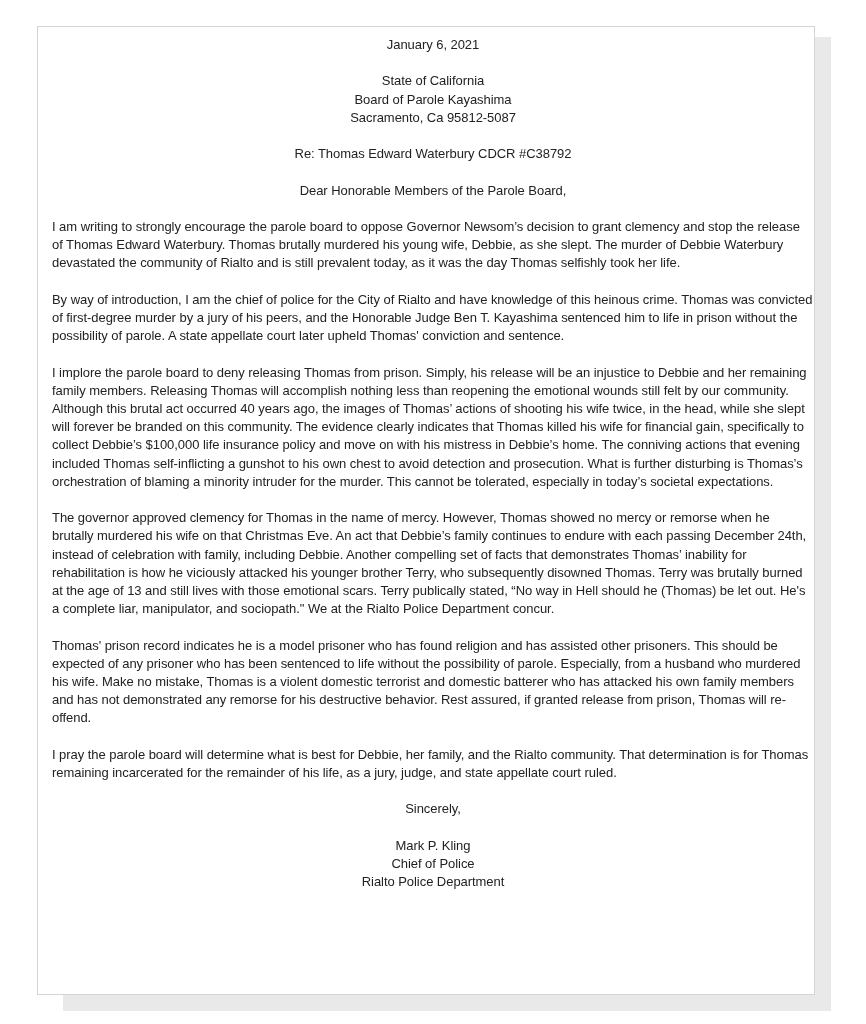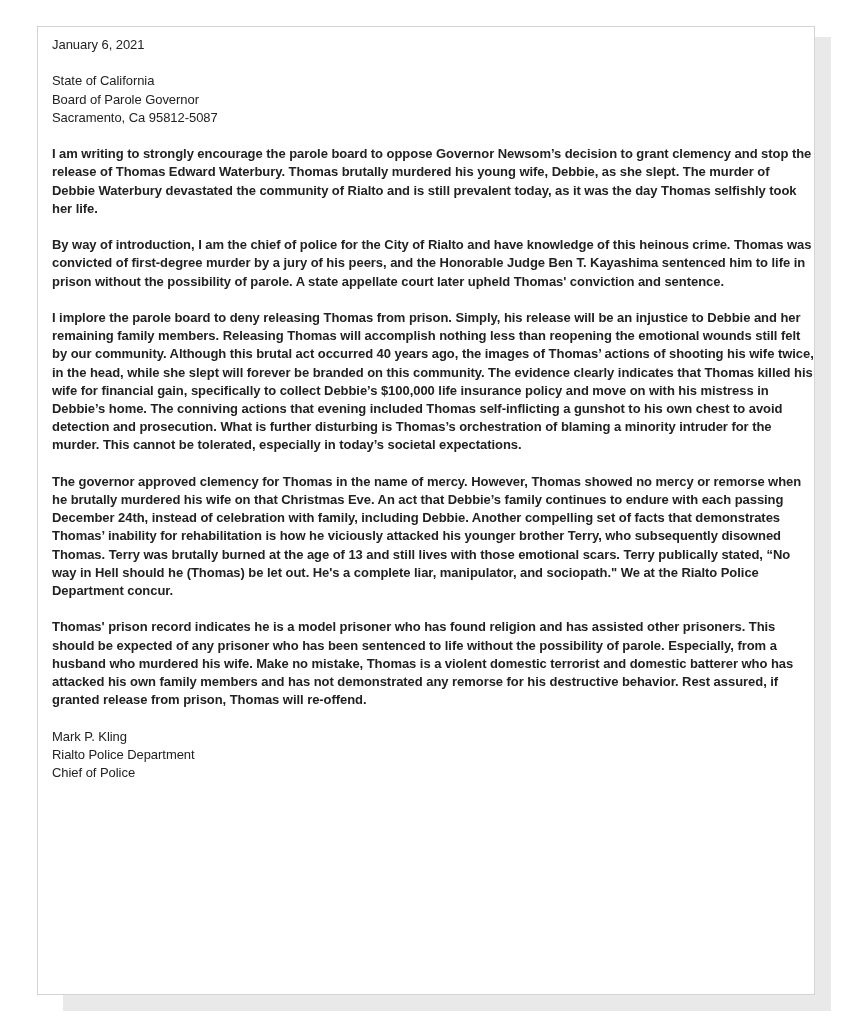--- a/index.html
+++ b/index.html
@@ -40,60 +40,70 @@
     top: 9px;
     width: 762px;
     font-family: "Liberation Sans", sans-serif;
     font-size: 13px;
     line-height: 18.2px;
     color: #222222;
     letter-spacing: -0.05px;
   }
   .block {
     margin: 0 0 18.2px 0;
+    text-align: center;
   }
   .line {
     display: block;
     white-space: nowrap;
   }
   p.para {
     margin: 0 0 18.2px 0;
     white-space: normal;
     width: 762px;
-    font-weight: bold;
   }
 </style>
 </head>
 <body>
 
 <div class="viewport">
   <div class="page-shadow"></div>
   <div class="page">
     <div class="content">
 
       <div class="block">
         <span class="line">January 6, 2021</span>
       </div>
 
       <div class="block">
         <span class="line">State of California</span>
-        <span class="line">Board of Parole Governor</span>
+        <span class="line">Board of Parole Kayashima</span>
         <span class="line">Sacramento, Ca 95812-5087</span>
       </div>
 
+      <div class="block">
+        <span class="line">Re: Thomas Edward Waterbury CDCR #C38792</span>
+      </div>
 
+      <div class="block">
+        <span class="line">Dear Honorable Members of the Parole Board,</span>
+      </div>
 
       <p class="para">I am writing to strongly encourage the parole board to oppose Governor Newsom’s decision to grant clemency and stop the release of Thomas Edward Waterbury. Thomas brutally murdered his young wife, Debbie, as she slept. The murder of Debbie Waterbury devastated the community of Rialto and is still prevalent today, as it was the day Thomas selfishly took her life.</p>
       <p class="para">By way of introduction, I am the chief of police for the City of Rialto and have knowledge of this heinous crime. Thomas was convicted of first-degree murder by a jury of his peers, and the Honorable Judge Ben T. Kayashima sentenced him to life in prison without the possibility of parole. A state appellate court later upheld Thomas' conviction and sentence.</p>
       <p class="para">I implore the parole board to deny releasing Thomas from prison. Simply, his release will be an injustice to Debbie and her remaining family members. Releasing Thomas will accomplish nothing less than reopening the emotional wounds still felt by our community. Although this brutal act occurred 40 years ago, the images of Thomas’ actions of shooting his wife twice, in the head, while she slept will forever be branded on this community. The evidence clearly indicates that Thomas killed his wife for financial gain, specifically to collect Debbie’s $100,000 life insurance policy and move on with his mistress in Debbie’s home. The conniving actions that evening included Thomas self-inflicting a gunshot to his own chest to avoid detection and prosecution. What is further disturbing is Thomas’s orchestration of blaming a minority intruder for the murder. This cannot be tolerated, especially in today’s societal expectations.</p>
       <p class="para">The governor approved clemency for Thomas in the name of mercy. However, Thomas showed no mercy or remorse when he brutally murdered his wife on that Christmas Eve. An act that Debbie’s family continues to endure with each passing December 24th, instead of celebration with family, including Debbie. Another compelling set of facts that demonstrates Thomas’ inability for rehabilitation is how he viciously attacked his younger brother Terry, who subsequently disowned Thomas. Terry was brutally burned at the age of 13 and still lives with those emotional scars. Terry publically stated, “No way in Hell should he (Thomas) be let out. He's a complete liar, manipulator, and sociopath." We at the Rialto Police Department concur.</p>
       <p class="para">Thomas' prison record indicates he is a model prisoner who has found religion and has assisted other prisoners. This should be expected of any prisoner who has been sentenced to life without the possibility of parole. Especially, from a husband who murdered his wife. Make no mistake, Thomas is a violent domestic terrorist and domestic batterer who has attacked his own family members and has not demonstrated any remorse for his destructive behavior. Rest assured, if granted release from prison, Thomas will re-offend.</p>
+      <p class="para">I pray the parole board will determine what is best for Debbie, her family, and the Rialto community. That determination is for Thomas remaining incarcerated for the remainder of his life, as a jury, judge, and state appellate court ruled.</p>
 
+      <div class="block">
+        <span class="line">Sincerely,</span>
+      </div>
 
       <div class="block">
         <span class="line">Mark P. Kling</span>
+        <span class="line">Chief of Police</span>
         <span class="line">Rialto Police Department</span>
-        <span class="line">Chief of Police</span>
       </div>
 
     </div>
   </div>
 </div>
 
 </body></html>

